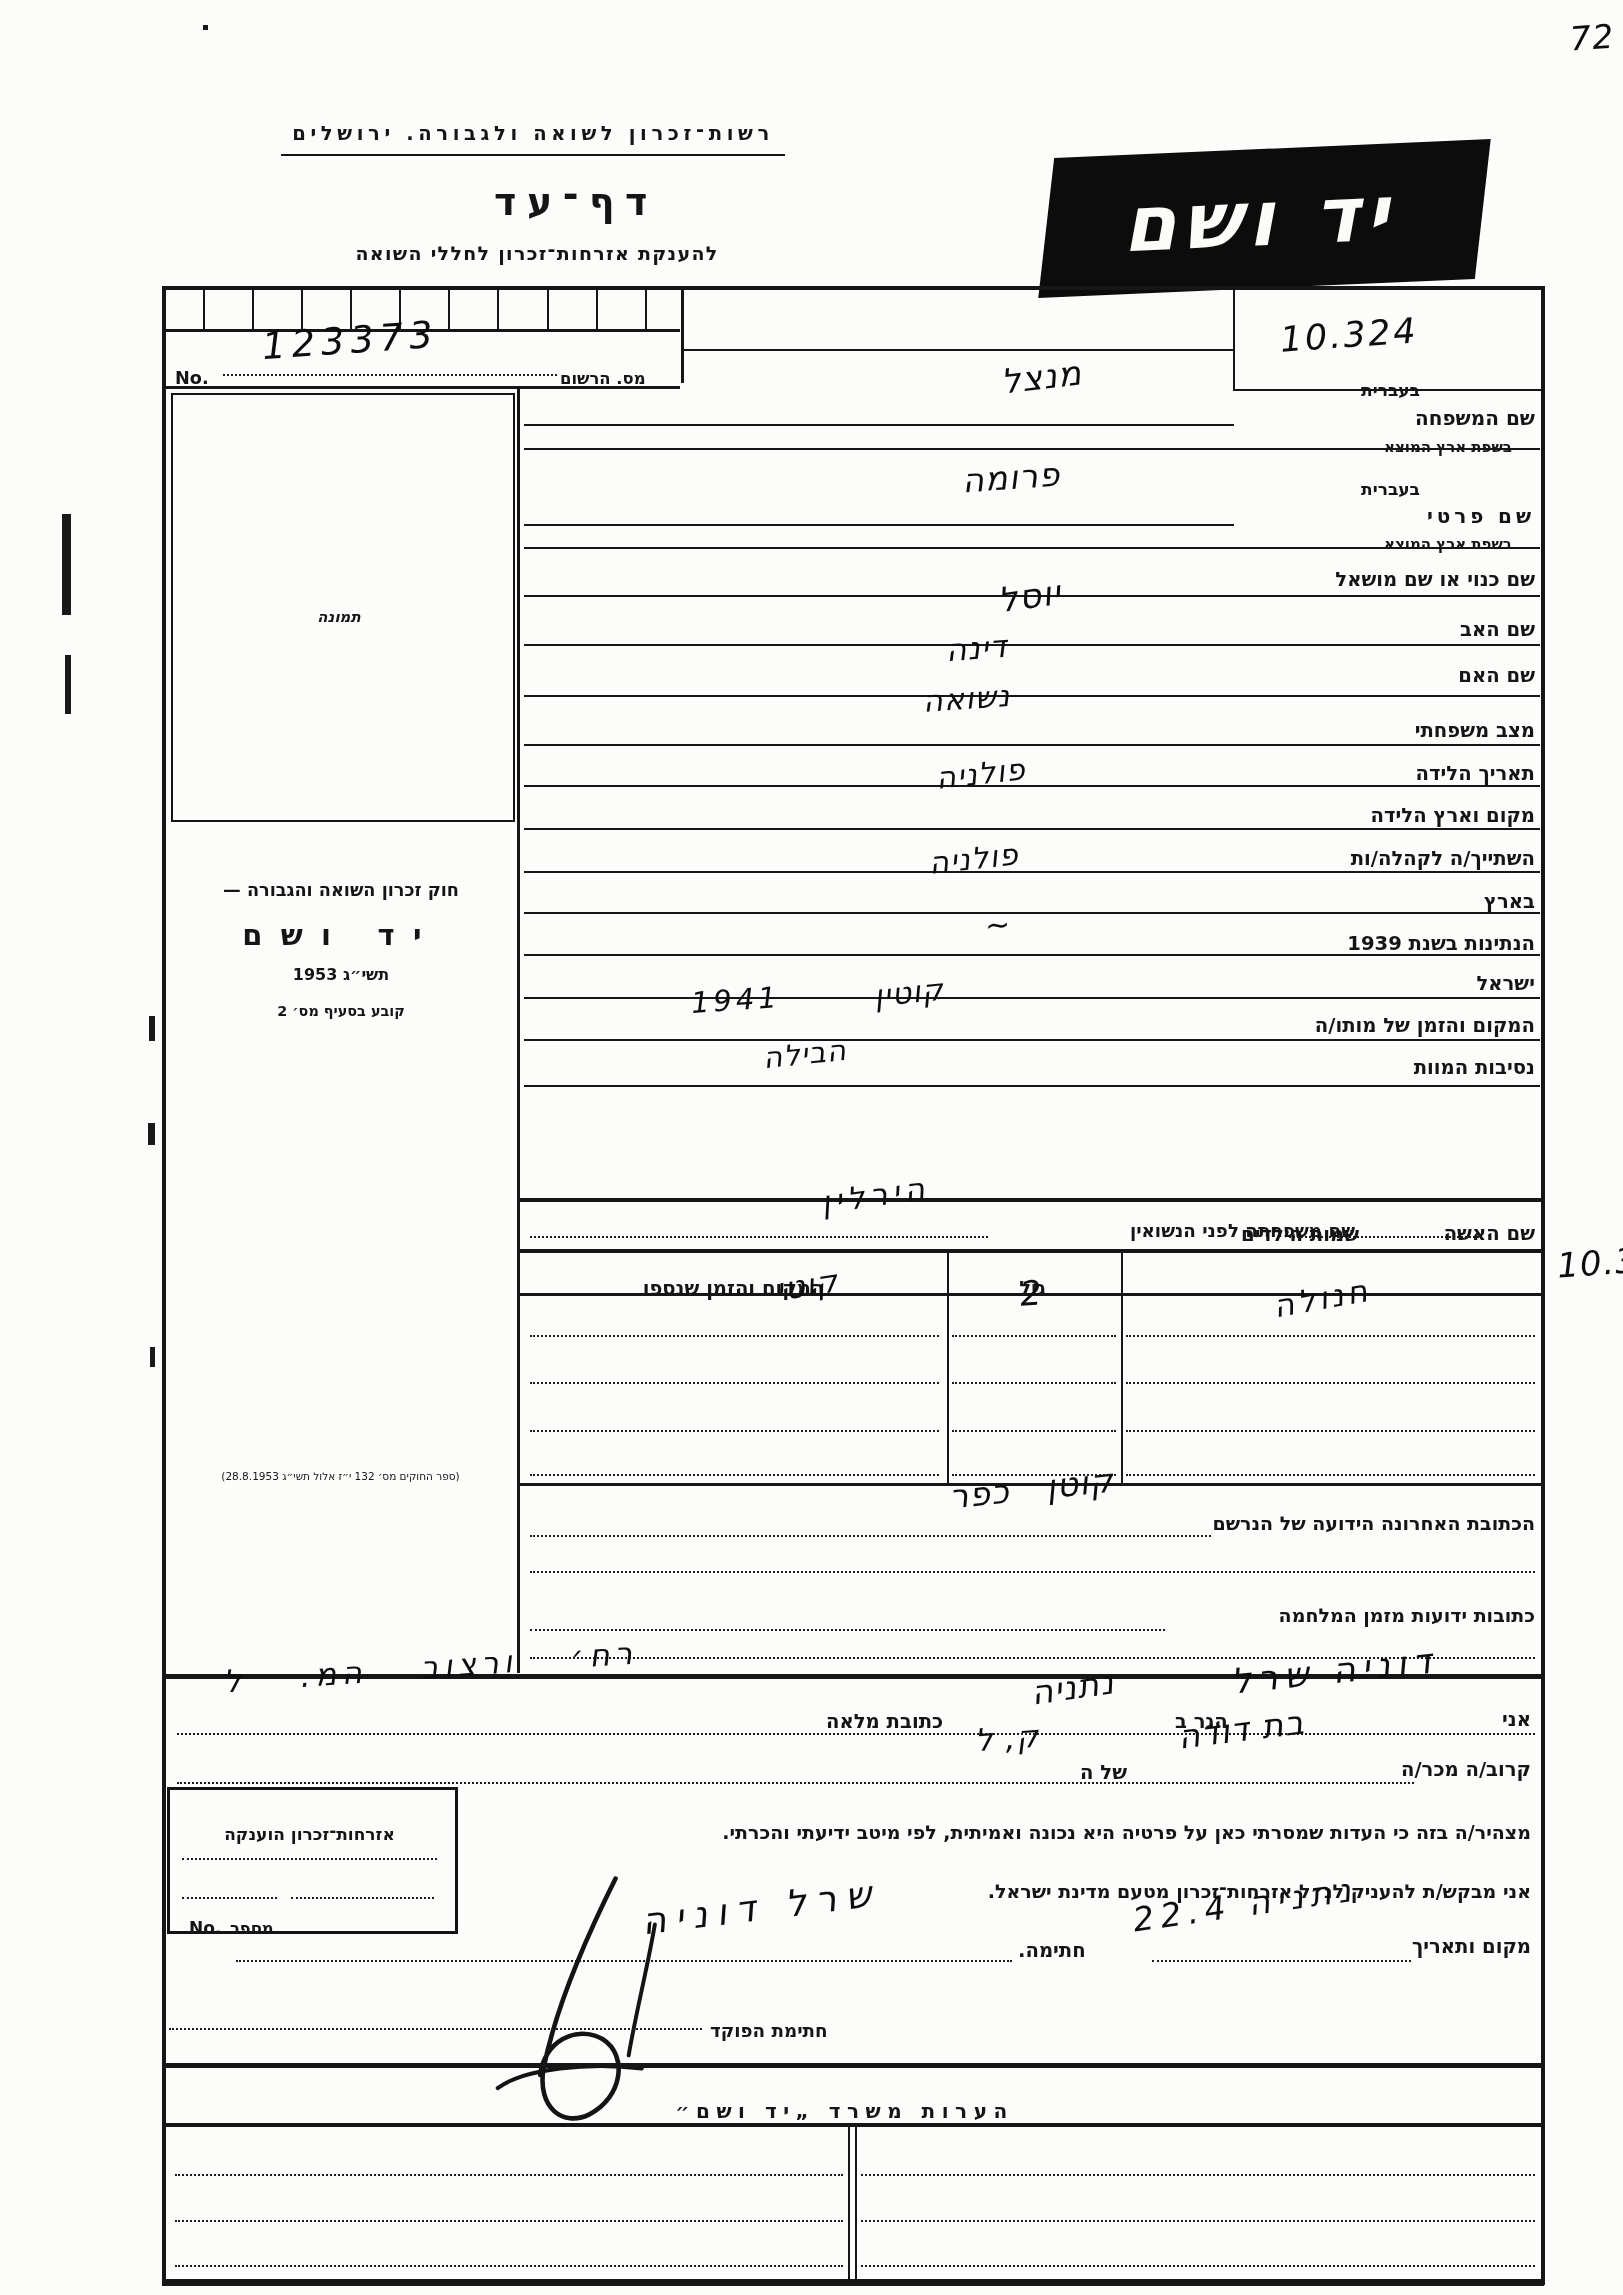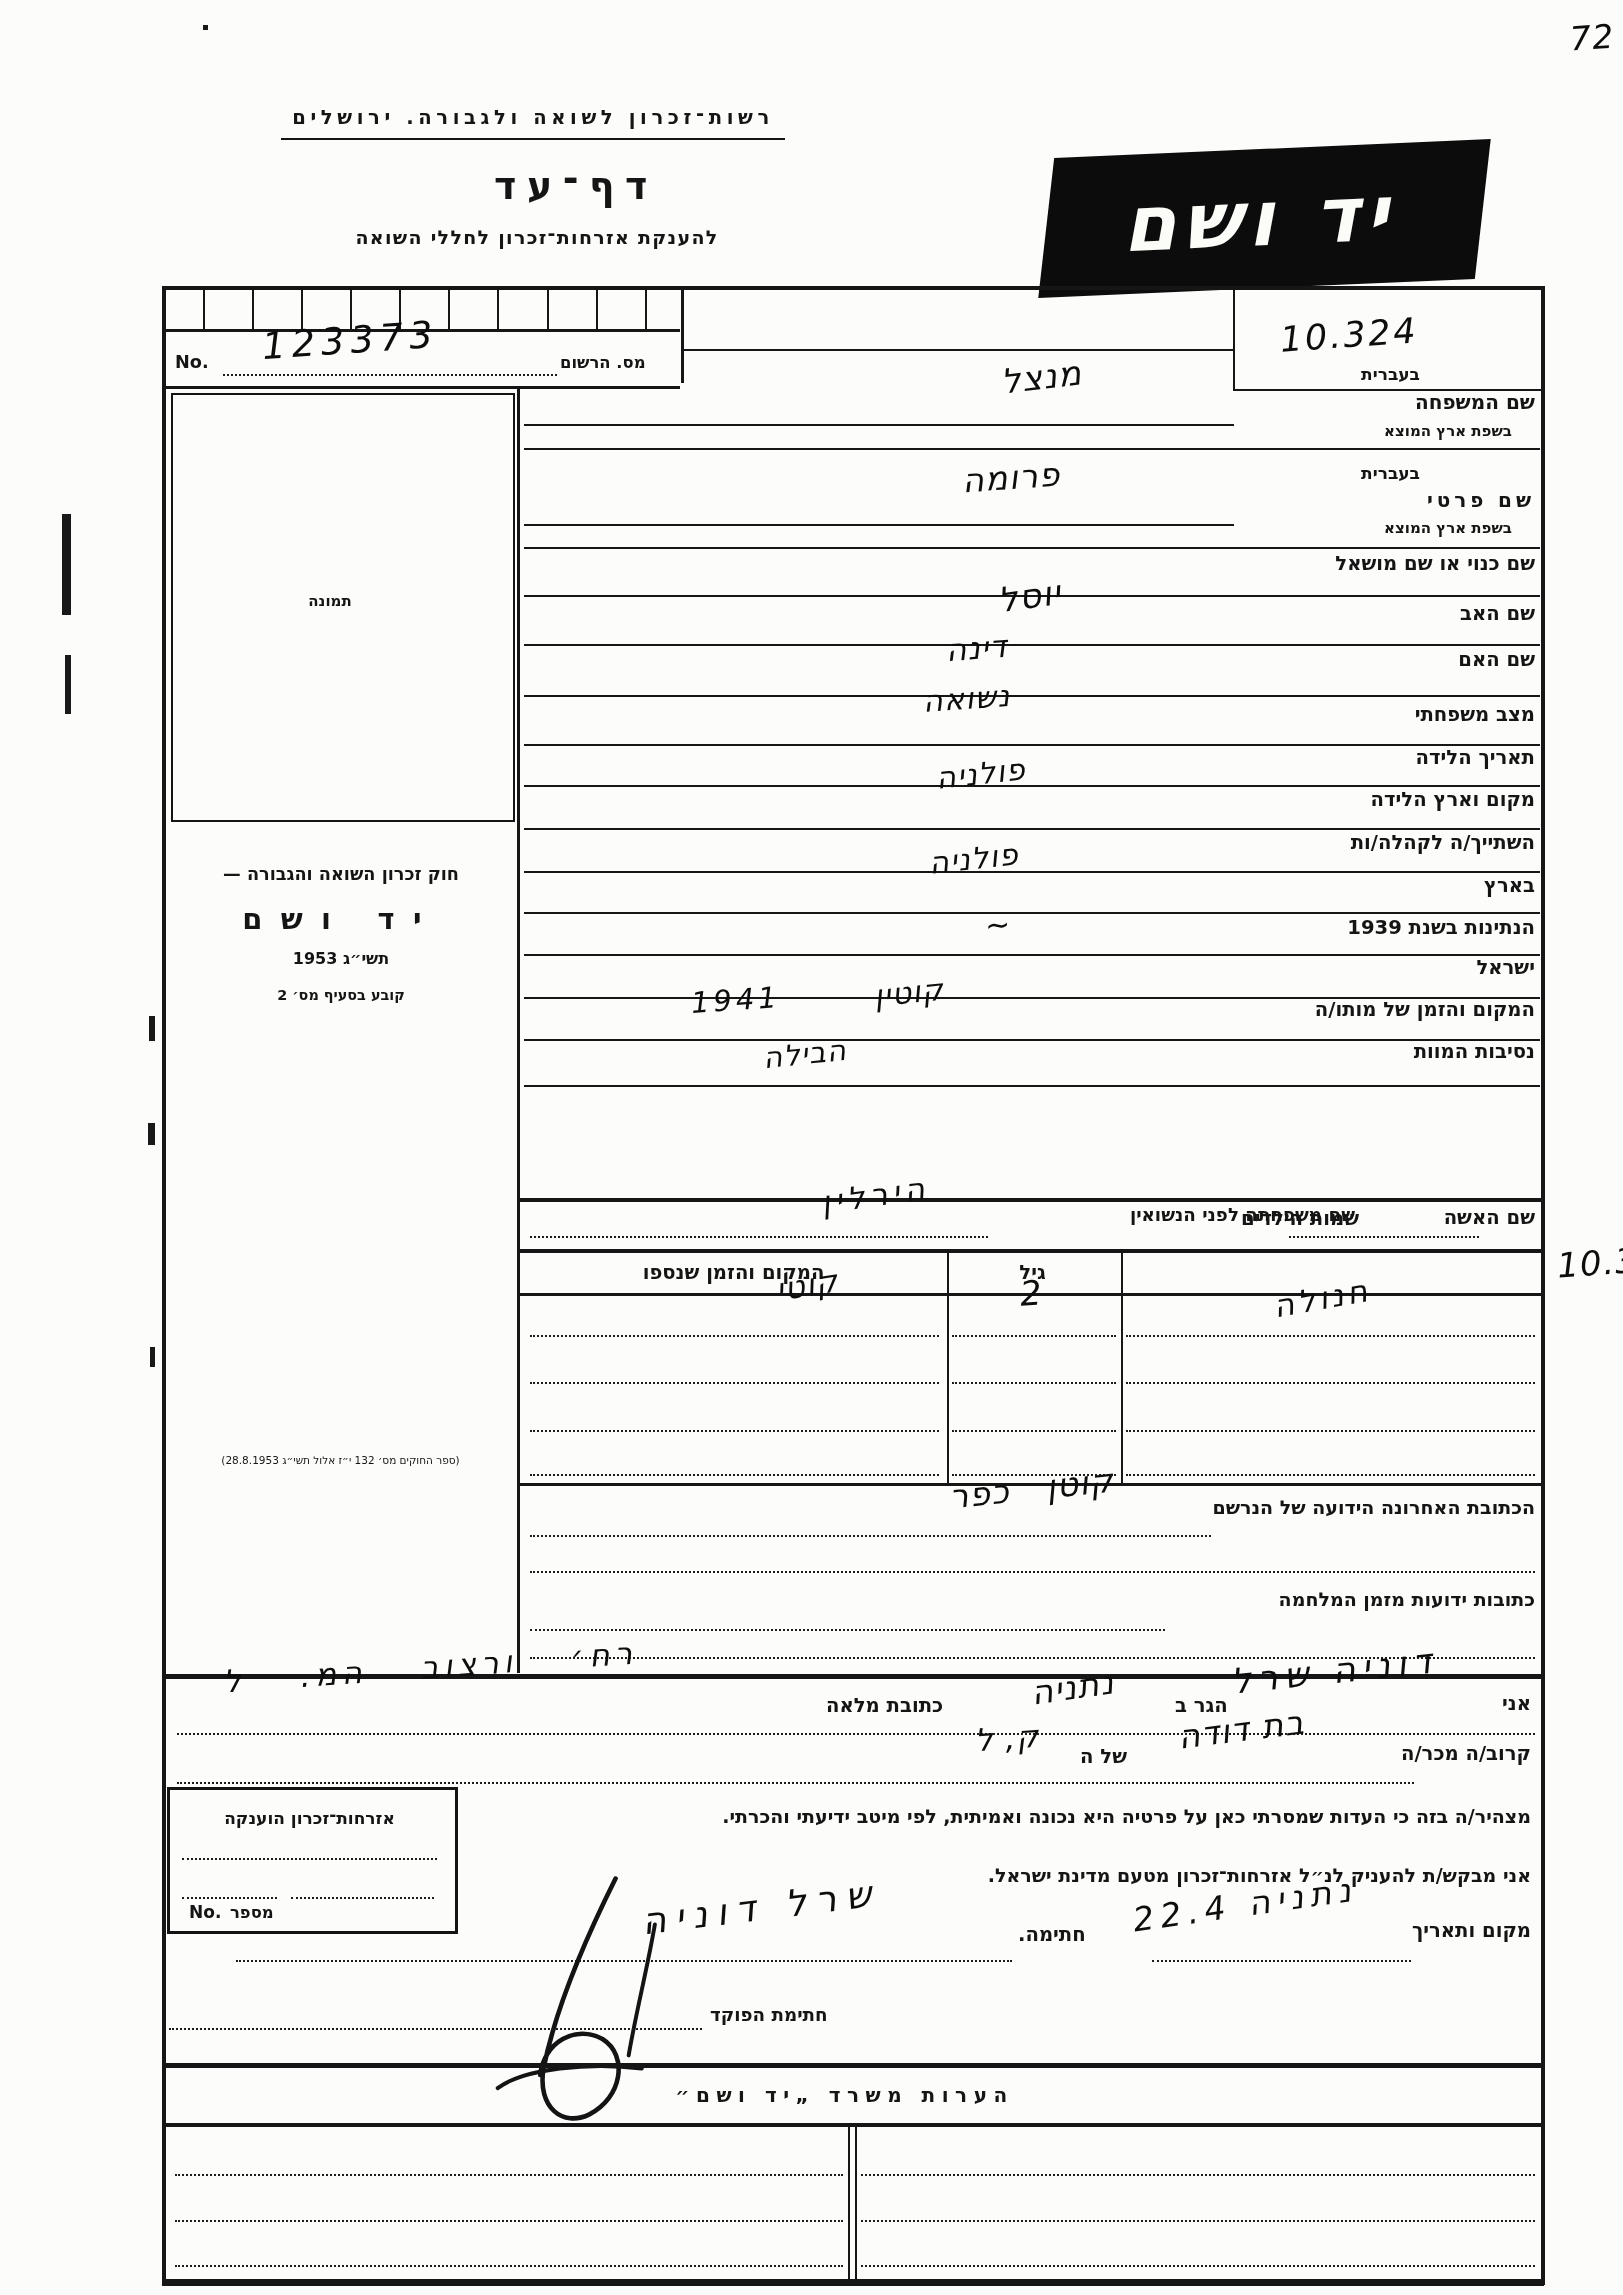--- a/index.html
+++ b/index.html
@@ -3,21 +3,21 @@
 <meta charset="utf-8">
 <style>
   html,body{margin:0;padding:0;background:#777;}
   .page{
     position:relative;width:1623px;height:2295px;margin:0 auto;
     background:#fcfcfa;color:#121212;overflow:hidden;
     font-family:"DejaVu Sans",sans-serif;direction:rtl;
   }
   .ln{position:absolute;background:#161616;}
   .dot{position:absolute;border-bottom:2.6px dotted #1c1c1c;height:0;}
-  .lab{position:absolute;font-weight:bold;white-space:nowrap;color:#151515;}
+  .lab{position:absolute;font-weight:bold;white-space:nowrap;color:#151515;margin-top:16px;}
   .ctr{text-align:center;}
   .hw{
     position:absolute;font-style:italic;font-weight:400;white-space:nowrap;
     color:#0d0d0d;transform:rotate(-4deg);letter-spacing:1.3px;
   }
   .box{position:absolute;border:3.3px solid #141414;background:transparent;}
   .artifact{position:absolute;background:#191919;}
   .logo{
     position:absolute;left:1046px;top:149px;width:437px;height:139px;
     background:#0c0c0c;transform:rotate(-2.5deg) skewX(-9deg);
@@ -71,21 +71,21 @@
   <div class="lab" style="left:175px;top:352px;font-size:17.7px;direction:ltr;">No.</div>
   <div class="dot" style="left:223px;top:374px;width:334px;border-bottom-width:2px;"></div>
   <div class="hw" style="left:262px;top:319px;font-size:37px;letter-spacing:5.9px;">123373</div>
   <div class="lab" style="left:560px;top:353px;font-size:16.4px;">מס. הרשום</div>
   <div class="ln" style="left:162px;top:386px;width:518px;height:2.6px;"></div>
   <div class="ln" style="left:681px;top:349px;width:552px;height:2px;"></div>
   <div class="ln" style="left:1233px;top:286px;width:2px;height:103px;"></div>
   <div class="ln" style="left:1233px;top:389px;width:308px;height:2px;"></div>
 
   <div class="box" style="left:171px;top:393px;width:340px;height:425px;border-width:2.6px;"></div>
-  <div class="lab ctr" style="left:160px;top:592px;width:340px;font-size:15px;">תמונה</div>
+  <div class="lab ctr" style="left:169px;top:592px;width:340px;font-size:15px;font-style:italic;">תמונה</div>
   <div class="ln" style="left:517px;top:386px;width:2.6px;height:1287px;"></div>
 
   <div class="lab ctr" style="left:171px;top:864px;width:340px;font-size:17.7px;">חוק זכרון השואה והגבורה —</div>
   <div class="lab ctr" style="left:171px;top:902px;width:340px;font-size:29px;letter-spacing:18.3px;">יד ושם</div>
   <div class="lab ctr" style="left:171px;top:949px;width:340px;font-size:16px;">תשי״ג 1953</div>
   <div class="lab ctr" style="left:171px;top:987px;width:340px;font-size:14.4px;">קובע בסעיף מס׳ 2</div>
   <div class="lab ctr" style="left:167px;top:1454px;width:347px;font-size:10.5px;font-weight:normal;">(ספר החוקים מס׳ 132 י״ז אלול תשי״ג 28.8.1953)</div>
 
   <div class="ln" style="left:524px;top:424px;width:710px;height:2px;"></div>
   <div class="ln" style="left:524px;top:448px;width:1016px;height:2px;"></div>

